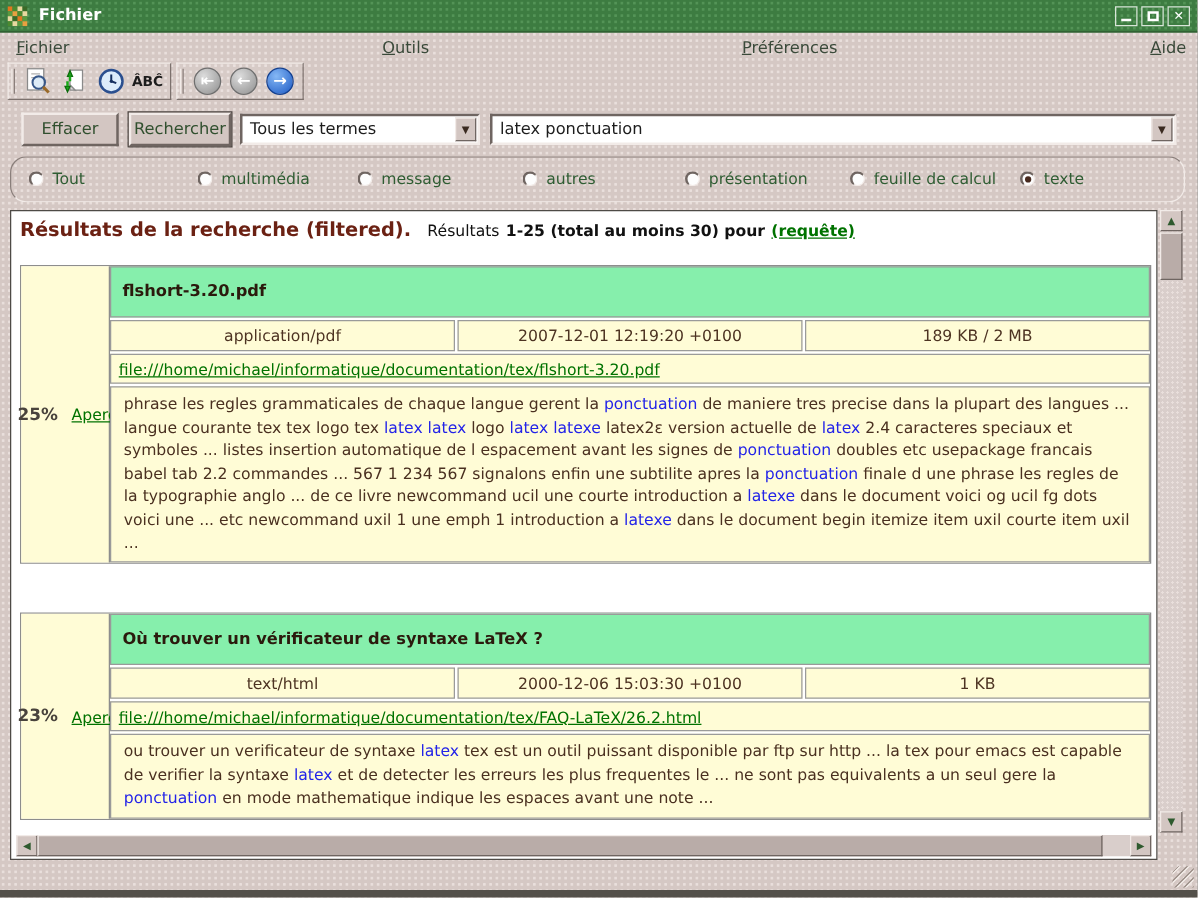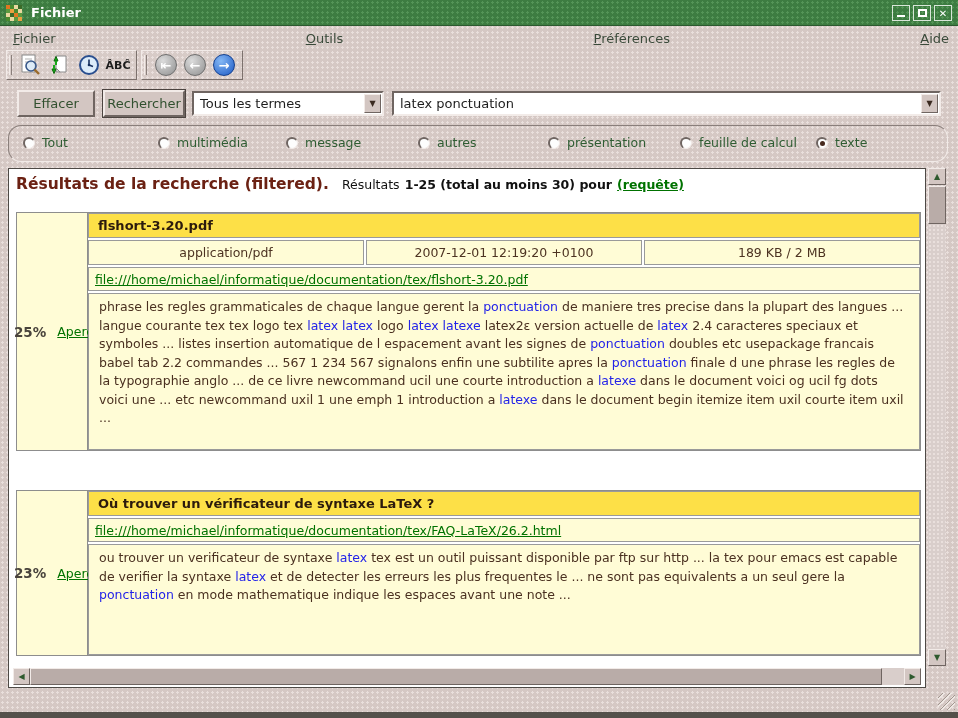--- a/index.html
+++ b/index.html
@@ -120,21 +120,21 @@
   .card-1 { top:43px; height:239px; }
   .card-2 { top:321px; height:166px; }
   .leftcol {
     width:71px; background:#fffcd6; border-right:1px solid #8d8d8d;
     display:flex; flex-direction:row; align-items:center; justify-content:center; gap:11px;
   }
   .pct { font-size:13.5px; font-weight:bold; color:#49433c; }
   .preview-link { font-size:12.5px; color:#007200; text-decoration:underline; cursor:pointer; }
   .rightcol { flex:1; display:flex; flex-direction:column; background:#fff; min-width:0; }
   .row-title {
-    height:25px; margin-bottom:2px; background:#fde047; border:1px solid #9a9a9a;
+    height:41px; margin-bottom:2px; background:#86efac; border:1px solid #9a9a9a;
     display:flex; align-items:center; padding-left:9px;
     font-size:13px; font-weight:bold; color:#2b1a0d;
   }
   .row-meta { height:25px; margin-bottom:2px; display:flex; gap:2px; }
   .meta-cell {
     flex:1; background:#fffcd6; border:1px solid #9a9a9a;
     display:flex; align-items:center; justify-content:center;
     font-size:12.5px; color:#4d3322;
   }
   .row-url {
@@ -358,20 +358,25 @@
           <circle cx="17" cy="17" r="11" fill="none" stroke="#1a4a9a"></circle>
           <path d="M8 13 Q17 8 26 13 Q22 10 17 10 Q12 10 8 13 Z" fill="#9cc6f0"></path>
           <ellipse cx="13" cy="16" rx="4.5" ry="3.5" fill="#bcd8f4"></ellipse>
           <ellipse cx="21" cy="22" rx="4" ry="3" fill="#8ab8ec"></ellipse>
         </svg>
         <span class="pct">23%</span>
         <span class="preview-link">Aperçu</span>
       </div>
       <div class="rightcol">
         <div class="row-title">Où trouver un vérificateur de syntaxe LaTeX ?</div>
+        <div class="row-meta">
+          <div class="meta-cell">text/html</div>
+          <div class="meta-cell">2000-12-06 15:03:30 +0100</div>
+          <div class="meta-cell">1 KB</div>
+        </div>
         <div class="row-url">
           <span class="url-link">file:///home/michael/informatique/documentation/tex/FAQ-LaTeX/26.2.html</span>
         </div>
         <div class="row-snippet"><span>ou trouver un verificateur de syntaxe </span><span class="hl">latex</span><span> tex est un outil puissant disponible par ftp sur http ... la tex pour emacs est capable de verifier la syntaxe </span><span class="hl">latex</span><span> et de detecter les erreurs les plus frequentes le ... ne sont pas equivalents a un seul gere la </span><span class="hl">ponctuation</span><span> en mode mathematique indique les espaces avant une note ...</span></div>
       </div>
     </div>
 
     <div class="hsb">
       <span class="sbtn">◀</span>
       <span class="htrack">

